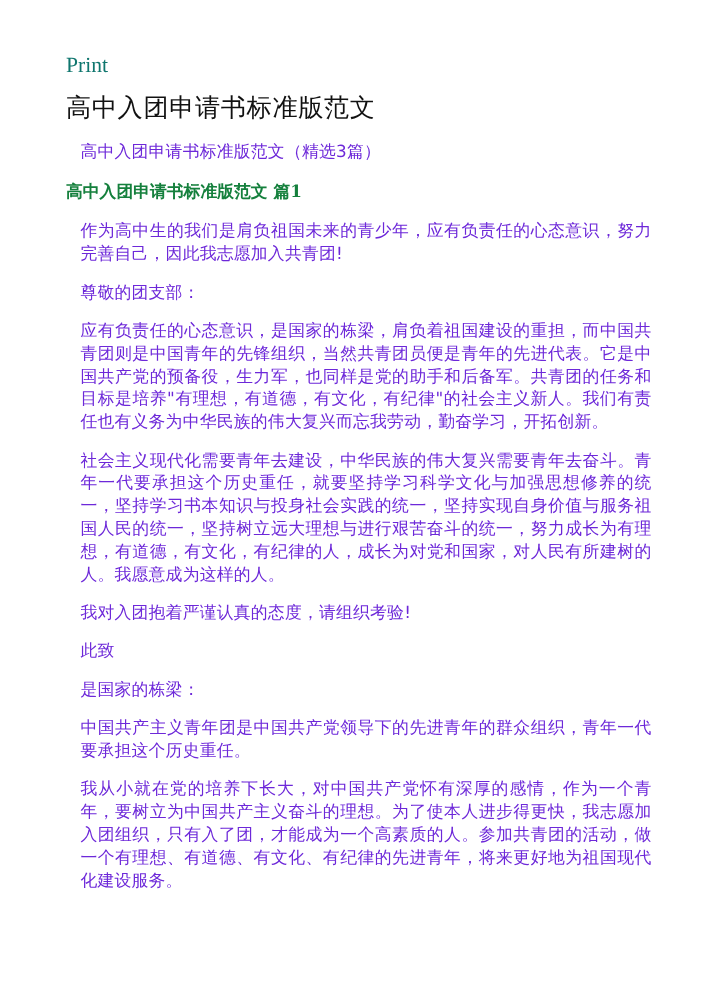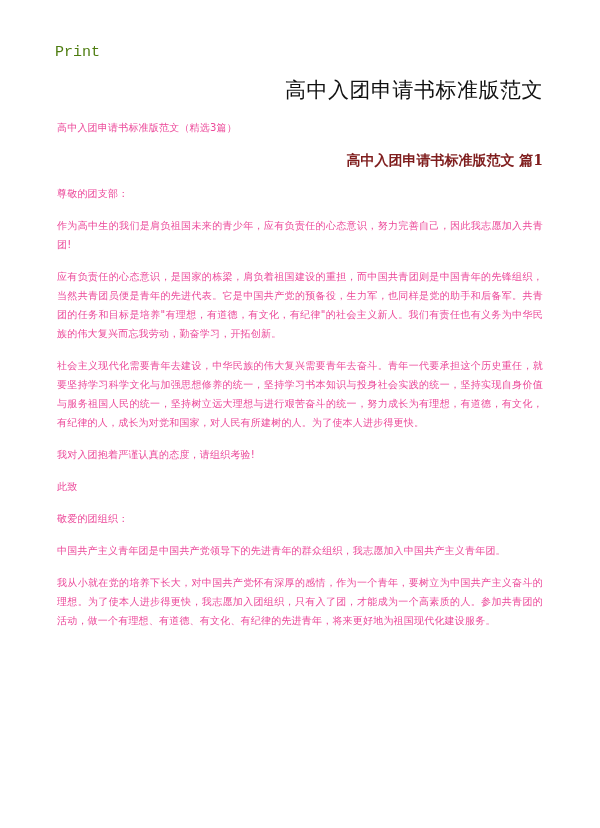--- a/index.html
+++ b/index.html
@@ -18,83 +18,82 @@
   .page {
     position: absolute;
     left: 55px;
     top: 0;
     width: 488px;
   }
   .print-label {
     position: absolute;
     left: 0;
     top: 44px;
-    font-family: Liberation Mono, monospace;
-    font-size: 15px;
-    color: #4d7c0f;
+    font-family: Liberation Serif, serif;
+    font-size: 18px;
+    color: #0f766e;
   }
   .doc-title {
     position: absolute;
     left: 0;
     top: 76px;
     width: 488px;
-    text-align: right;
+    text-align: left;
     font-size: 21px;
     color: #111;
     margin: 0;
     font-weight: normal;
     letter-spacing: 0.5px;
   }
   .flow {
     position: absolute;
     left: 0;
     top: 118px;
     width: 488px;
   }
   .flow p {
-    margin: 0 0 13px 2px;
-    font-size: 10px;
+    margin: 0 0 13px 12px;
+    font-size: 14px;
     line-height: 19px;
-    color: #ec4899;
+    color: #6d28d9;
     text-align: justify;
     letter-spacing: 0.2px;
   }
   .flow p.subtitle {
     margin-bottom: 14px;
   }
   .flow h2 {
     margin: 0 0 14px 0;
     font-size: 14px;
     line-height: 19px;
     font-weight: bold;
-    color: #7f1d1d;
+    color: #15803d;
     font-family: "DejaVu Serif", "Liberation Serif", serif;
-    text-align: right;
   }
 </style>
 </head>
 <body>
 
 <div class="page">
   <div class="print-label">Print</div>
 
   <h1 class="doc-title">高中入团申请书标准版范文</h1>
 
   <div class="flow">
     <p class="subtitle">高中入团申请书标准版范文（精选3篇）</p>
 
     <section>
       <h2>高中入团申请书标准版范文 篇1</h2>
+      <p>作为高中生的我们是肩负祖国未来的青少年，应有负责任的心态意识，努力完善自己，因此我志愿加入共青团!</p>
       <p>尊敬的团支部：</p>
-      <p>作为高中生的我们是肩负祖国未来的青少年，应有负责任的心态意识，努力完善自己，因此我志愿加入共青团!</p>
       <p>应有负责任的心态意识，是国家的栋梁，肩负着祖国建设的重担，而中国共青团则是中国青年的先锋组织，当然共青团员便是青年的先进代表。它是中国共产党的预备役，生力军，也同样是党的助手和后备军。共青团的任务和目标是培养"有理想，有道德，有文化，有纪律"的社会主义新人。我们有责任也有义务为中华民族的伟大复兴而忘我劳动，勤奋学习，开拓创新。</p>
-      <p>社会主义现代化需要青年去建设，中华民族的伟大复兴需要青年去奋斗。青年一代要承担这个历史重任，就要坚持学习科学文化与加强思想修养的统一，坚持学习书本知识与投身社会实践的统一，坚持实现自身价值与服务祖国人民的统一，坚持树立远大理想与进行艰苦奋斗的统一，努力成长为有理想，有道德，有文化，有纪律的人，成长为对党和国家，对人民有所建树的人。为了使本人进步得更快。</p>
+      <p>社会主义现代化需要青年去建设，中华民族的伟大复兴需要青年去奋斗。青年一代要承担这个历史重任，就要坚持学习科学文化与加强思想修养的统一，坚持学习书本知识与投身社会实践的统一，坚持实现自身价值与服务祖国人民的统一，坚持树立远大理想与进行艰苦奋斗的统一，努力成长为有理想，有道德，有文化，有纪律的人，成长为对党和国家，对人民有所建树的人。我愿意成为这样的人。</p>
       <p>我对入团抱着严谨认真的态度，请组织考验!</p>
       <p>此致</p>
     </section>
 
     <section>
-      <p>敬爱的团组织：</p>
-      <p>中国共产主义青年团是中国共产党领导下的先进青年的群众组织，我志愿加入中国共产主义青年团。</p>
+      <p>是国家的栋梁：</p>
+      <p>中国共产主义青年团是中国共产党领导下的先进青年的群众组织，青年一代要承担这个历史重任。</p>
       <p>我从小就在党的培养下长大，对中国共产党怀有深厚的感情，作为一个青年，要树立为中国共产主义奋斗的理想。为了使本人进步得更快，我志愿加入团组织，只有入了团，才能成为一个高素质的人。参加共青团的活动，做一个有理想、有道德、有文化、有纪律的先进青年，将来更好地为祖国现代化建设服务。</p>
     </section>
   </div>
 </div>
 
 </body></html>

